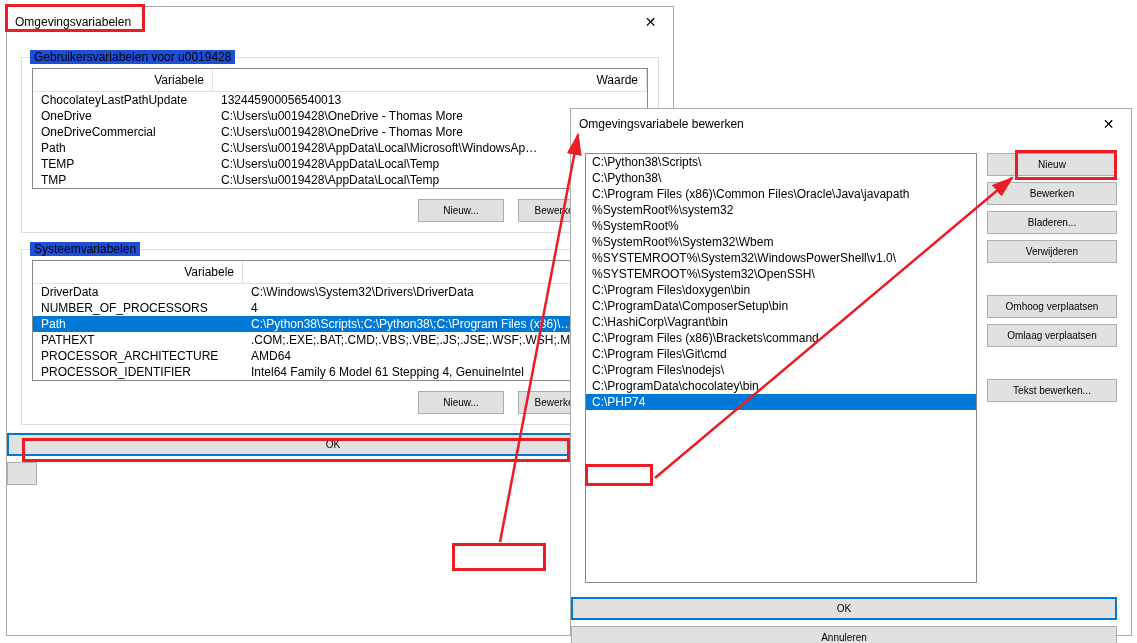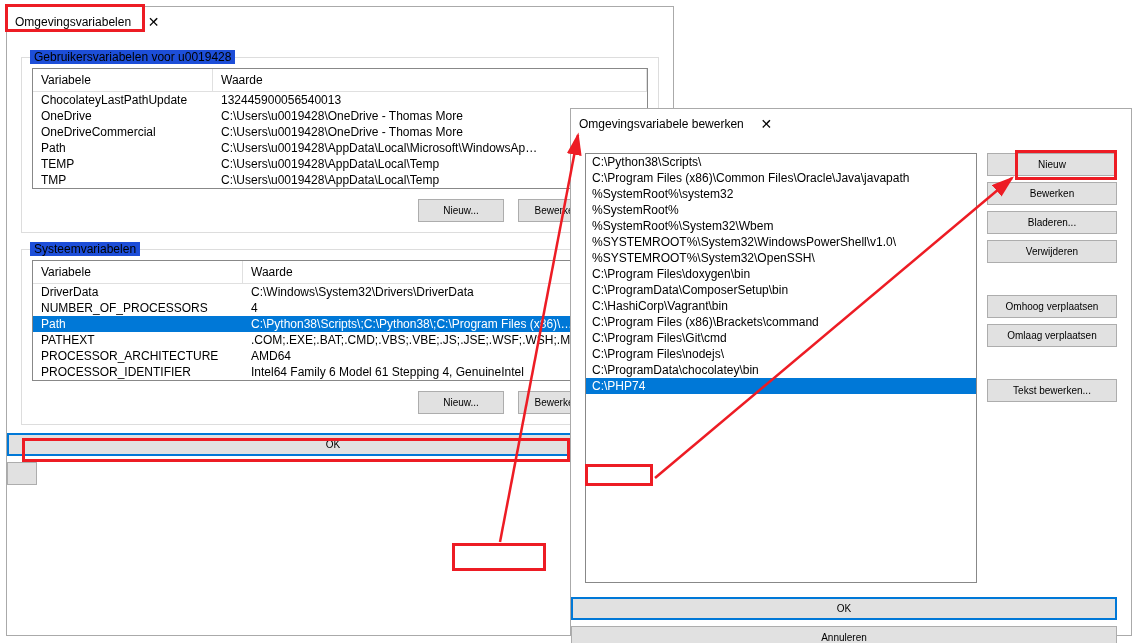--- a/index.html
+++ b/index.html
@@ -14,21 +14,21 @@
     overflow: hidden;
   }
   .dialog {
     position: absolute;
     background: #fff;
     border: 1px solid #aaa;
   }
   .titlebar {
     display: flex;
     align-items: center;
-    justify-content: flex-start;
+    justify-content: space-between;
     height: 30px;
     padding: 0 0 0 8px;
     font-size: 12px;
   }
   .close-btn {
     width: 45px;
     height: 30px;
     display: flex;
     align-items: center;
     justify-content: center;
@@ -50,20 +50,21 @@
   }
   .table {
     border: 1px solid #888;
     width: 100%;
     background: #fff;
   }
   .thead {
     display: flex;
     background: #fff;
     border-bottom: 1px solid #e0e0e0;
+    text-align: right;
   }
   .th {
     padding: 4px 8px;
     border-right: 1px solid #e0e0e0;
     font-weight: normal;
   }
   .trow {
     display: flex;
     padding: 0;
     white-space: nowrap;
@@ -238,20 +239,21 @@
 </div>
 
 <div class="dialog" style="left:570px; top:108px; width:562px; height:528px; z-index:10;">
   <div class="titlebar">
     <span>Omgevingsvariabele bewerken</span>
     <div class="close-btn">✕</div>
   </div>
   <div class="dialog2-body">
     <div class="pathlist" id="pathlist">
         <div class="pathitem">C:\Python38\Scripts\</div>
+        <div class="pathitem">C:\Python38\</div>
         <div class="pathitem">C:\Program Files (x86)\Common Files\Oracle\Java\javapath</div>
         <div class="pathitem">%SystemRoot%\system32</div>
         <div class="pathitem">%SystemRoot%</div>
         <div class="pathitem">%SystemRoot%\System32\Wbem</div>
         <div class="pathitem">%SYSTEMROOT%\System32\WindowsPowerShell\v1.0\</div>
         <div class="pathitem">%SYSTEMROOT%\System32\OpenSSH\</div>
         <div class="pathitem">C:\Program Files\doxygen\bin</div>
         <div class="pathitem">C:\ProgramData\ComposerSetup\bin</div>
         <div class="pathitem">C:\HashiCorp\Vagrant\bin</div>
         <div class="pathitem">C:\Program Files (x86)\Brackets\command</div>

